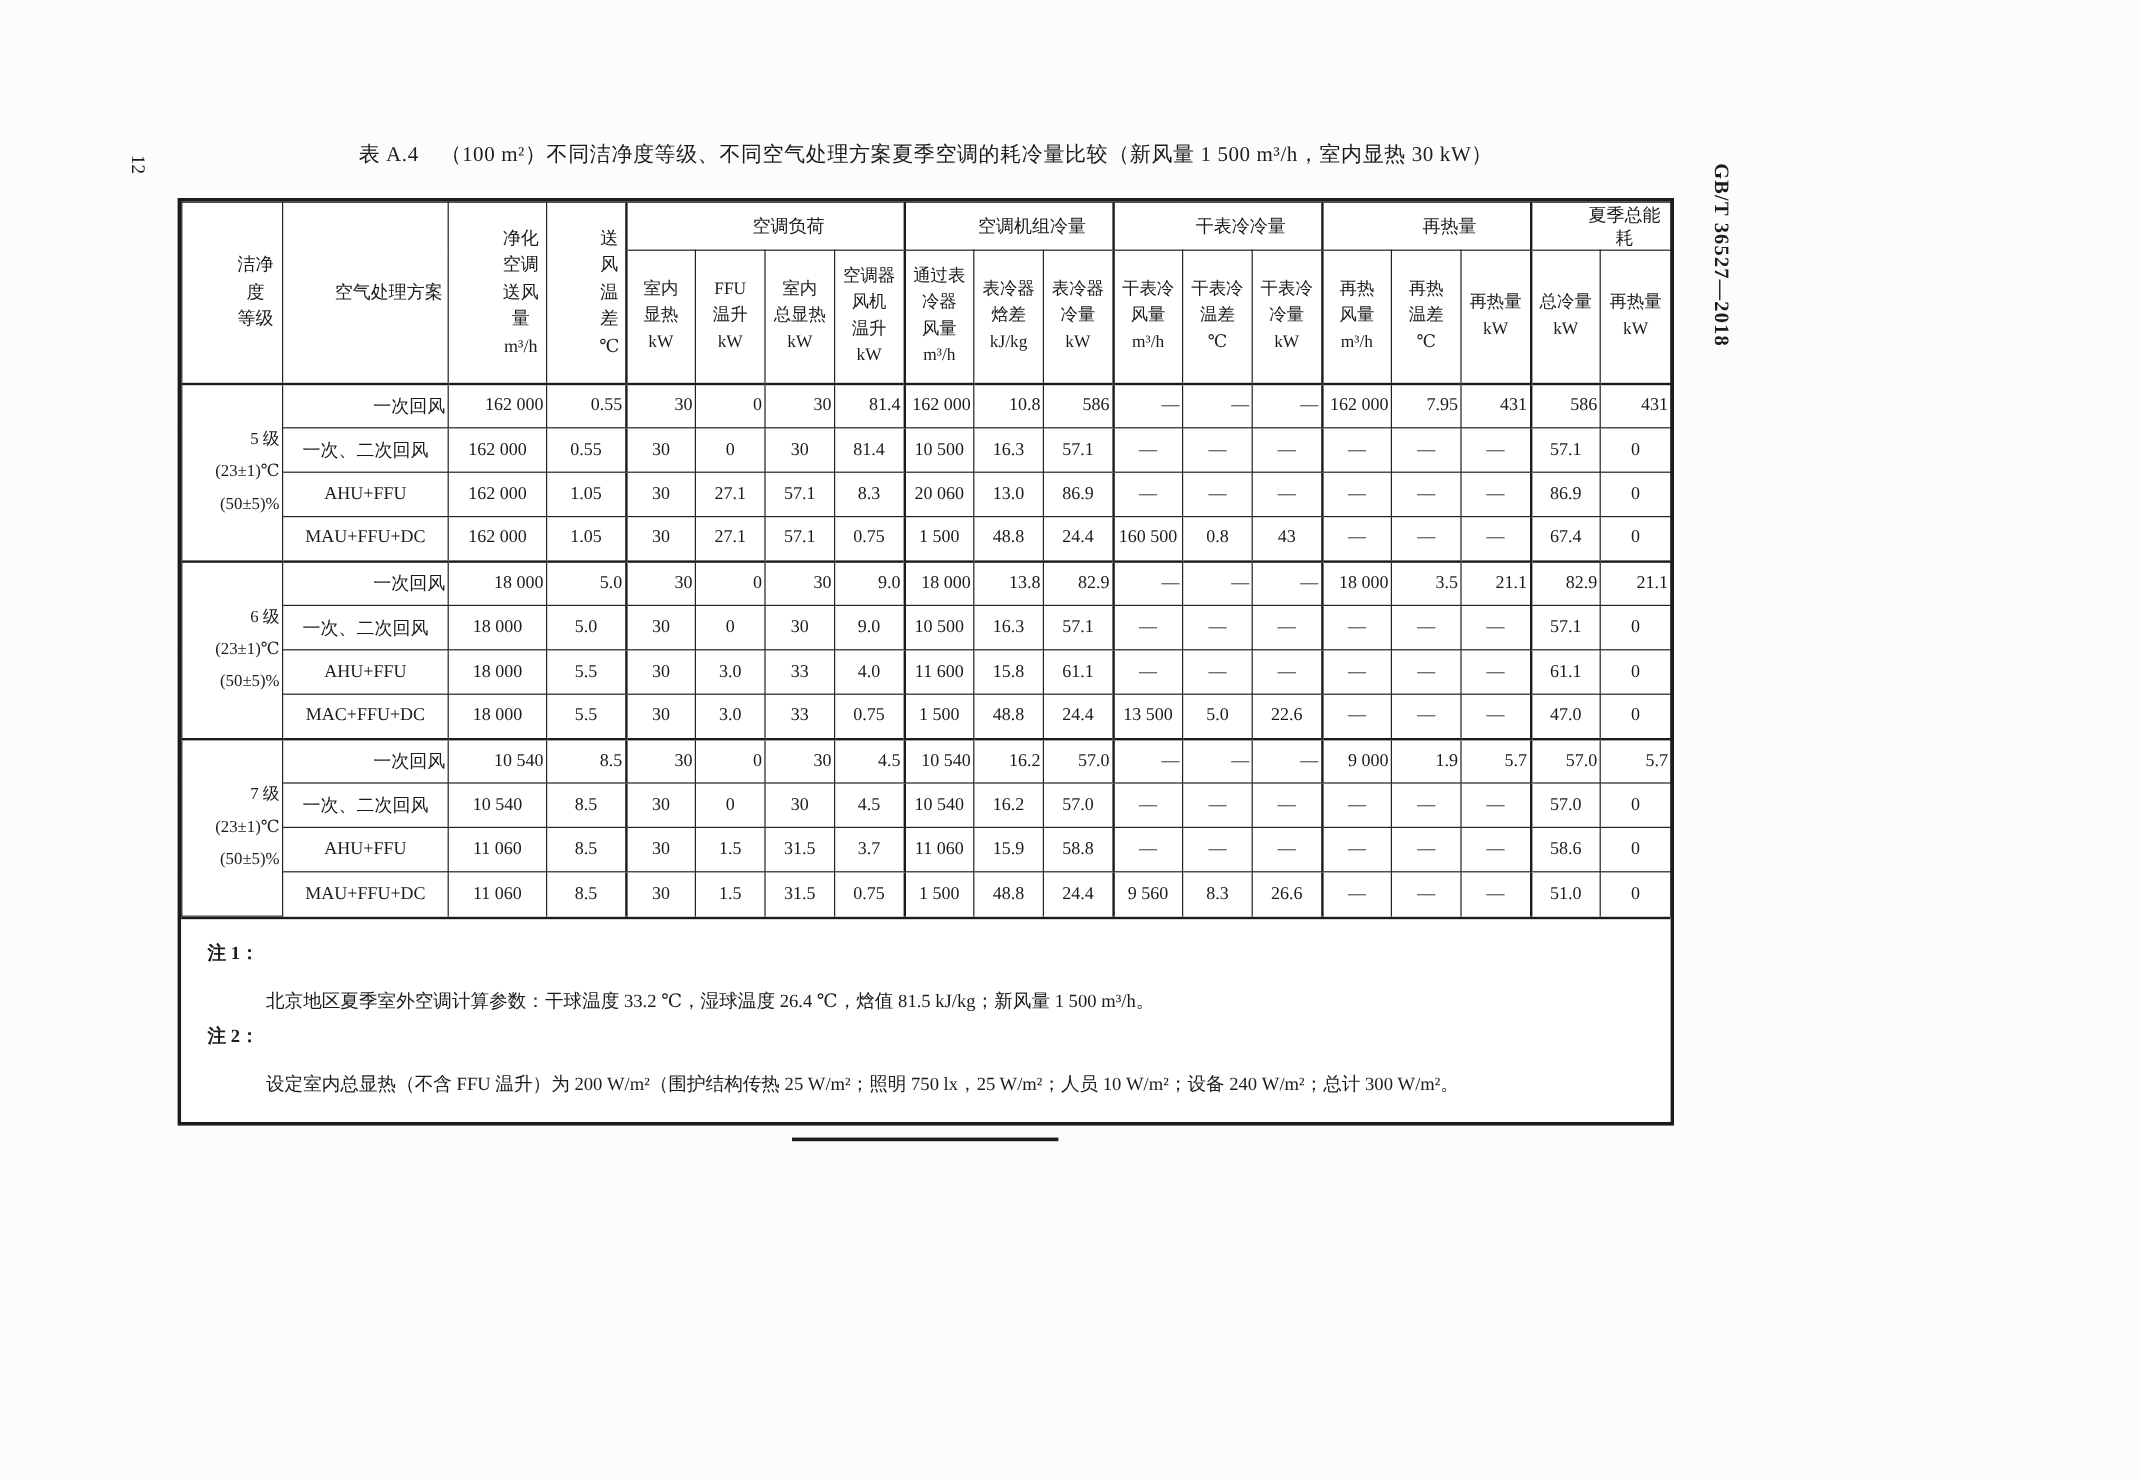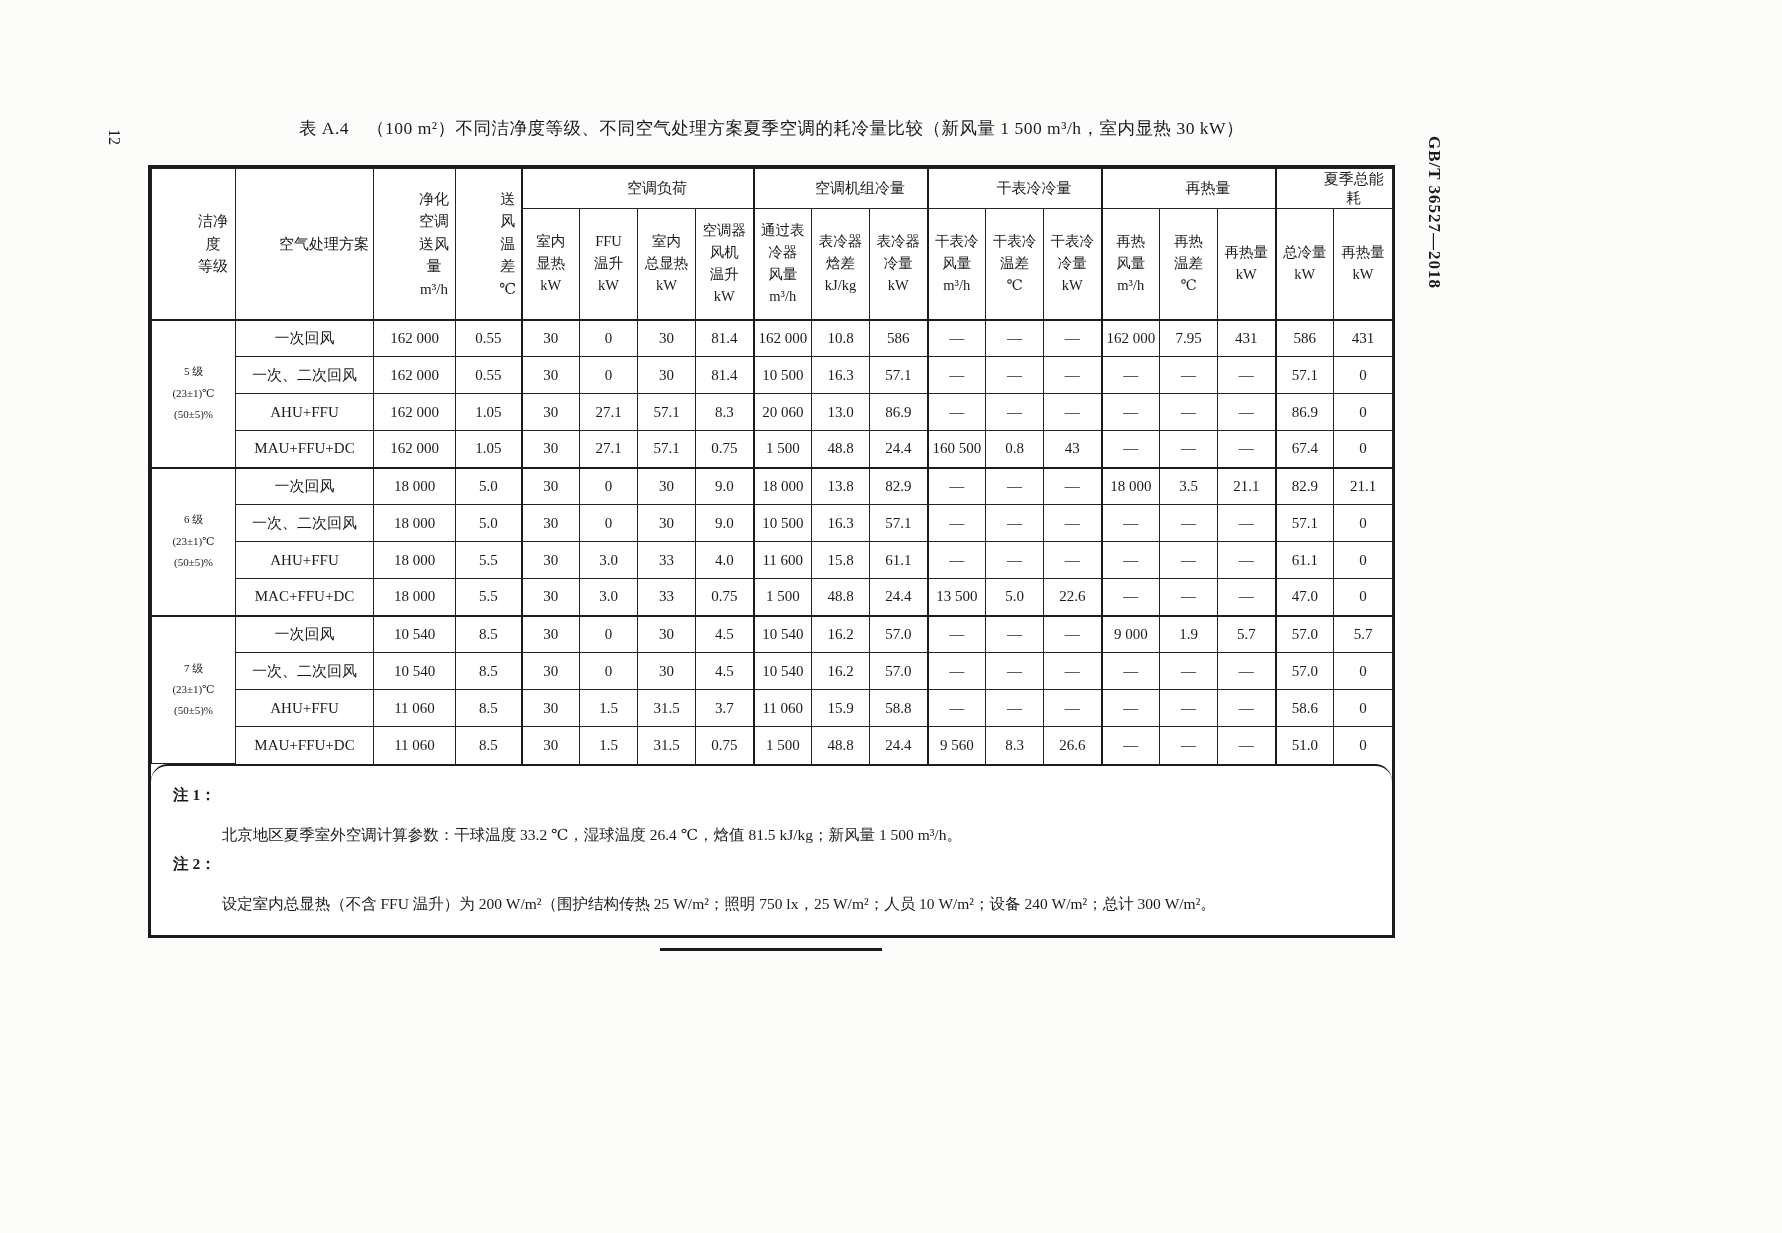--- a/index.html
+++ b/index.html
@@ -30,28 +30,28 @@
   table { border-collapse:collapse; table-layout:fixed; width:100%; }
   th,td {
     border:1px solid #222; text-align:center; vertical-align:middle;
     padding:0 2px; font-weight:normal; overflow:hidden;
   }
   thead tr.grouphead th { height:40px; font-size:15px;padding-left:41px; }
   thead tr.subhead th, thead th[rowspan] {
     height:111px; font-size:14.5px; white-space:pre-line; line-height:1.5;
   }
   tbody td { height:37px; font-size:15px; }
-  td.level-cell { white-space:pre-line; line-height:1.95; font-size:11px;margin-left:45px; }
+  td.level-cell { white-space:pre-line; line-height:1.95; font-size:14px;margin-left:45px; }
   td.scheme-cell { font-size:15px; }
   .gb { border-left:2px solid var(--ink); }
-  tbody tr:first-child > td, tbody tr.group-start > td { border-top:2.5px solid var(--ink); }
+  tbody tr:first-child > td, tbody tr.group-start > td { border-top:2.5px solid var(--ink);text-align:right; }
   tbody tr:last-child > td { border-bottom:none; }
   .notes {
     border-top:2.5px solid var(--ink); padding:14px 18px 16px 22px;
-    min-height:150px; background:#fff;border-radius:17px;
+    min-height:150px; background:#fff;
   }
   .note { display:flex; font-size:15.5px; line-height:1.8; margin:1px 0; }
   .note .lbl { font-weight:bold; white-space:nowrap; margin-right:6px; }
   .note .txt { flex:1;margin-top:40px; }
   .end-marker {
     position:absolute; left:660px; top:948px; width:222px; height:3px;
     background:var(--ink);
   }
 </style>
 </head>

